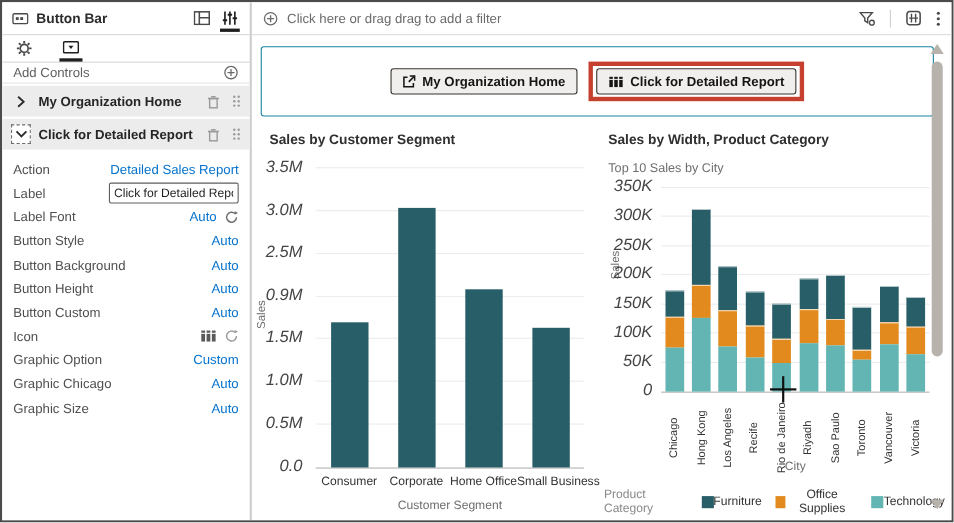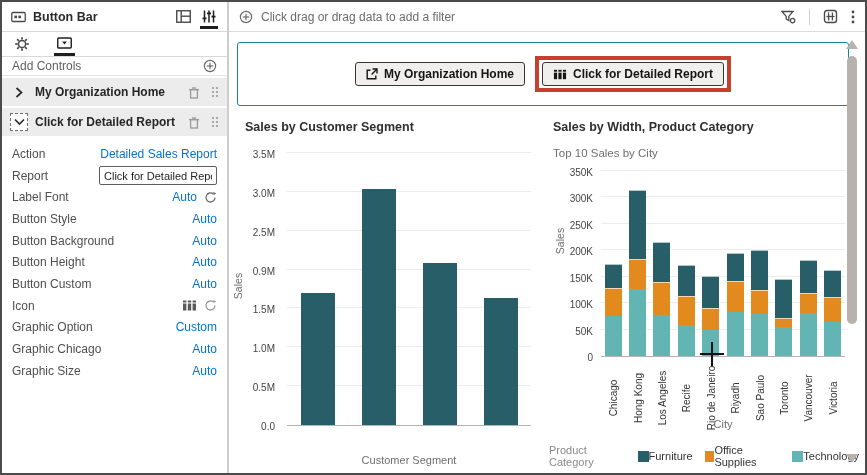--- a/index.html
+++ b/index.html
@@ -43,34 +43,34 @@
   .red-box { border: 4px solid #c5402f; padding: 2px 3px; display: inline-flex; }
 
   
   .chart { position: absolute; }
   .c-title { font-size: 12.5px; font-weight: 600; color: #2f2f2f; padding-left: 8px; }
   .c-sub { font-size: 11.5px; color: #6e6e6e; padding-left: 8px; position: absolute; top: 27px; }
   .ylab { position: absolute; font-size: 10.5px; color: #6e6e6e; transform: rotate(-90deg); transform-origin: center; white-space: nowrap; }
   .plot { position: absolute; border-bottom: 1px solid #b3b3b3; }
   .gridline { position: absolute; left: 0; right: 0; height: 1px; background: #ececec; }
   .yticks { position: absolute; }
-  .ytick { position: absolute; right: 8px; font-size: 10px; color: #444; }
+  .ytick { position: absolute; right: 8px; font-size: 15px; color: #444; font-style: italic; }
   .bars { position: absolute; left: 0; right: 0; top: 0; bottom: 0; display: flex; align-items: flex-end; }
   .bcol { display: flex; align-items: flex-end; justify-content: center; height: 100%; }
   .bar { background: #275e68; }
   .stack { display: flex; flex-direction: column-reverse; }
   .seg-upper { border-top: 1px solid rgba(255,255,255,.65); }
   .xlabels { position: absolute; display: flex; }
   .xlab { font-size: 11px; color: #333; text-align: center; white-space: nowrap; }
   .xlab-rot-wrap { position: relative; height: 76px; }
   .xlab-rot { position: absolute; left: 50%; top: 50%; transform: translate(-50%,-50%) rotate(-90deg); font-size: 10px; color: #333; white-space: nowrap; }
   .axis-title { position: absolute; font-size: 11px; color: #6e6e6e; text-align: center; }
   .legend { position: absolute; display: flex; align-items: center; gap: 12px; font-size: 11px; }
   .legend-title { color: #8a8a8a; }
-  .legend-item { display: flex; align-items: center; gap: 0; color: #333; }
+  .legend-item { display: flex; align-items: center; gap: 0; color: #333; text-align: center; }
   .legend-swatch { width: 11px; height: 11px; }
 
   
   .sb-thumb { position: absolute; width: 10px; border-radius: 5px; background: #b7b2ac; }
   .sb-arrow { position: absolute; width: 0; height: 0; }
   .cross-v { position: absolute; width: 2px; height: 24px; background: #111; }
   .cross-h { position: absolute; width: 24px; height: 2px; background: #111; }
 
   .ic svg { display: block; }
 </style>
@@ -202,21 +202,21 @@
         </span>
       </span>
     </div>
 
     <div class="props">
       <div class="prop-row">
         <span class="prop-label">Action</span>
         <span class="prop-link">Detailed Sales Report</span>
       </div>
       <div class="prop-row">
-        <span class="prop-label">Report</span>
+        <span class="prop-label">Label</span>
         <input class="prop-input" value="Click for Detailed Report" style="">
       </div>
       <div class="prop-row">
         <span class="prop-label">Label Font</span>
         <span class="prop-right">
           <span class="prop-link">Auto</span>
           <span class="ic">
             <svg width="13" height="13" viewBox="0 0 13 13">
                 <path d="M11 6.5a4.5 4.5 0 1 1-1.4-3.3" fill="none" stroke="#6f6f6f" stroke-width="1.3"></path>
                 <polygon points="9.2,0.8 9.8,3.9 12.3,2.6" fill="#6f6f6f"></polygon>
@@ -280,21 +280,21 @@
 
   <div class="main">
     <div class="filterbar">
       <span class="ic">
         <svg width="14" height="14" viewBox="0 0 14 14">
             <circle cx="7" cy="7" r="5.6" fill="none" stroke="#6b6b6b" stroke-width="1.2"></circle>
             <line x1="7" y1="3.8" x2="7" y2="10.2" stroke="#6b6b6b" stroke-width="1.2"></line>
             <line x1="3.8" y1="7" x2="10.2" y2="7" stroke="#6b6b6b" stroke-width="1.2"></line>
           </svg>
       </span>
-      <span class="filter-text">Click drag or drag data to add a filter</span>
+      <span class="filter-text">Click here or drag drag to add a filter</span>
       <span class="fb-right">
         <span class="ic">
           <svg width="15" height="14" viewBox="0 0 15 14">
               <path d="M1 1.5h11L7.8 6.4v4.2L5.2 9V6.4z" fill="none" stroke="#4a4a4a" stroke-width="1.3"></path>
               <circle cx="11.6" cy="10.6" r="2.2" fill="#fff" stroke="#4a4a4a" stroke-width="1.2"></circle>
             </svg>
         </span>
         <span class="v-sep"></span>
         <span class="ic">
           <svg width="15" height="15" viewBox="0 0 15 15">
@@ -375,20 +375,26 @@
               <div class="bar" style="width: 34px; background: rgb(39, 94, 104); height: 236.251px;"></div>
             </div>
             <div class="bcol" style="width: 61px;">
               <div class="bar" style="width: 34px; background: rgb(39, 94, 104); height: 162.423px;"></div>
             </div>
             <div class="bcol" style="width: 61px;">
               <div class="bar" style="width: 34px; background: rgb(39, 94, 104); height: 126.674px;"></div>
             </div>
           </div>
         </div>
+      <div class="xlabels" id="c1-xlabels" style="left:50px; top:312px; width:244px;">
+          <div class="xlab" style="width: 61px;">Consumer</div>
+          <div class="xlab" style="width: 61px;">Corporate</div>
+          <div class="xlab" style="width: 61px;">Home Office</div>
+          <div class="xlab" style="width: 61px;">Small Business</div>
+        </div>
       <div class="axis-title" style="left:50px; top:334px; width:244px;">Customer Segment</div>
     </section>
 
     <section class="chart" id="chart2" style="left:316px; top:118px; width:314px; height:352px;">
       <div class="c-title">Sales by Width, Product Category</div>
       <div class="c-sub">Top 10 Sales by City</div>
       <div class="ylab" style="left:2px; top:115px;">Sales</div>
       <div class="yticks" id="c2-yticks" style="left:8px; top:52px; width:48px; height:185px;">
           <div class="ytick" style="bottom: -6px;">0</div>
           <div class="ytick" style="bottom: 20.4286px;">50K</div>

